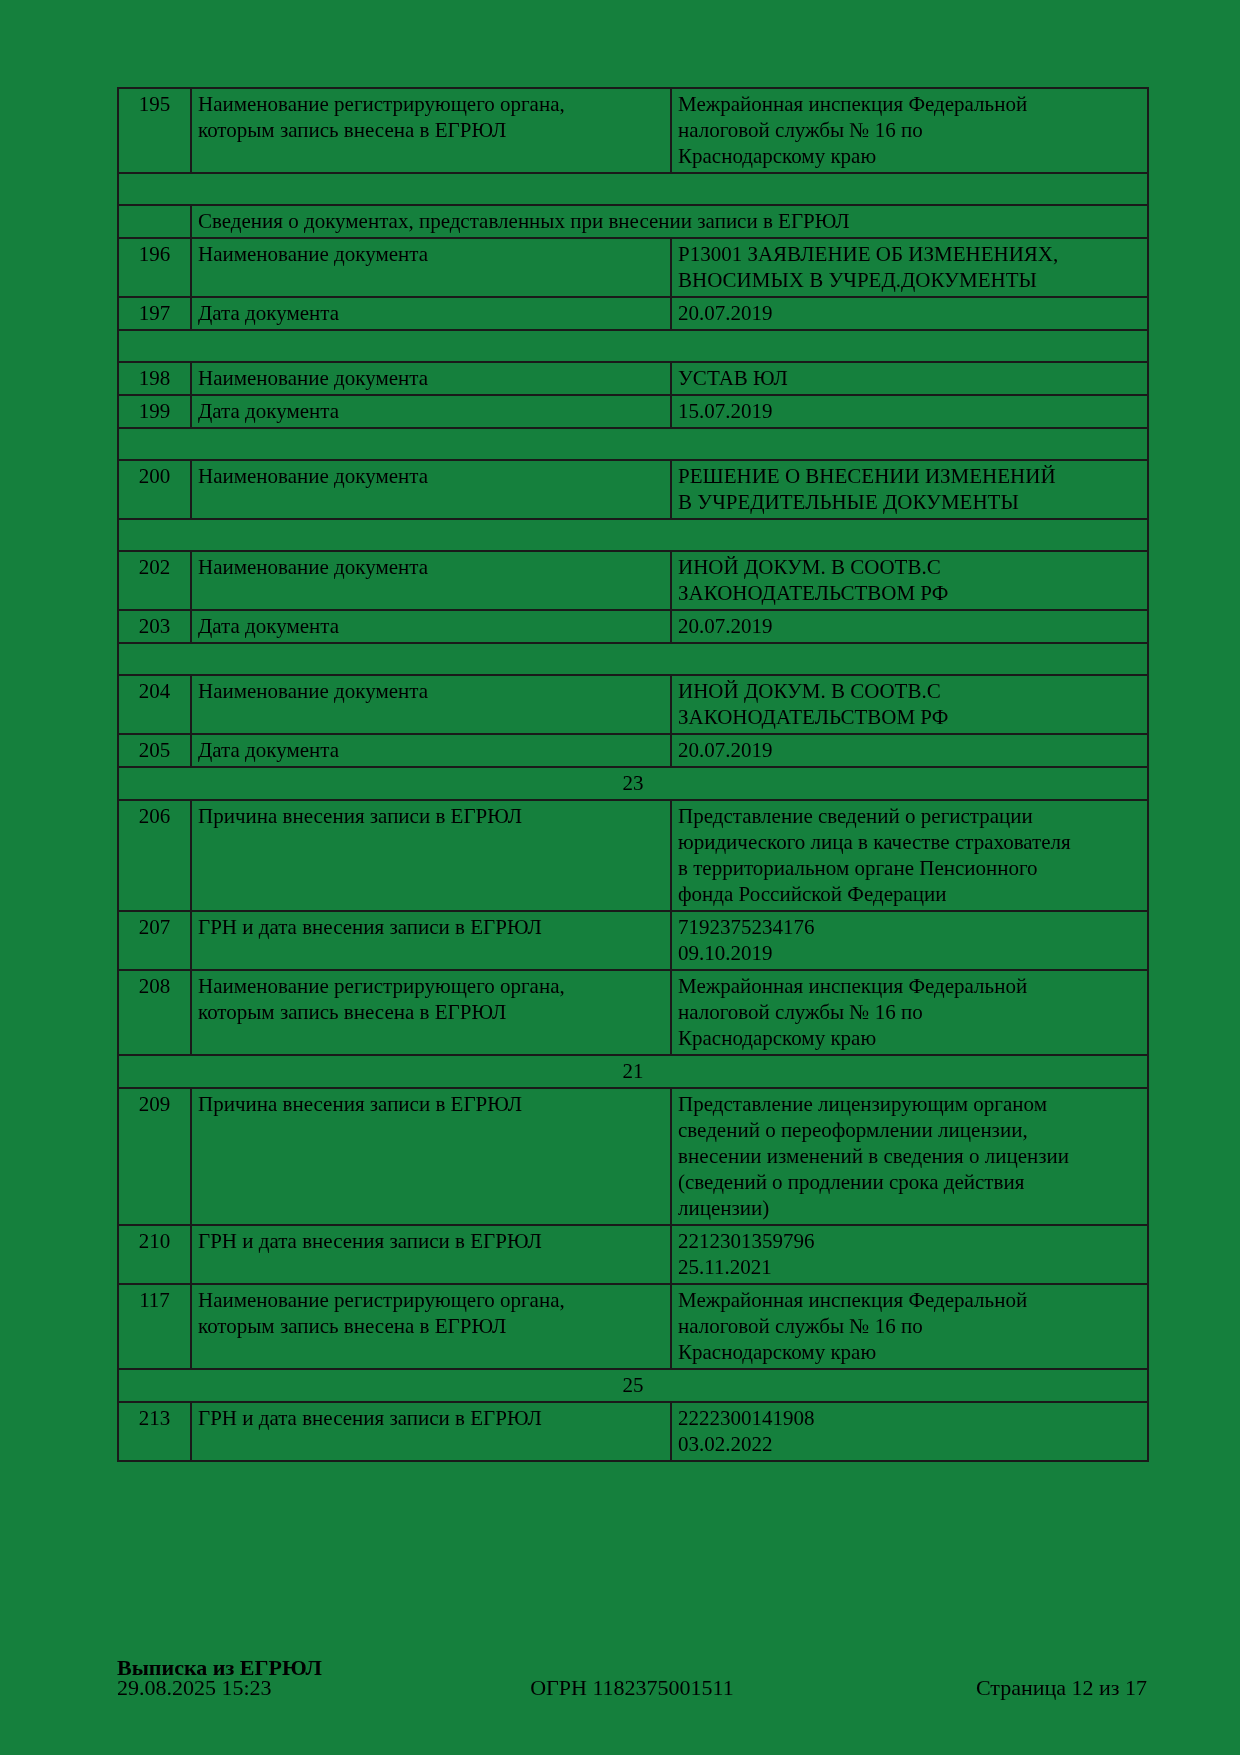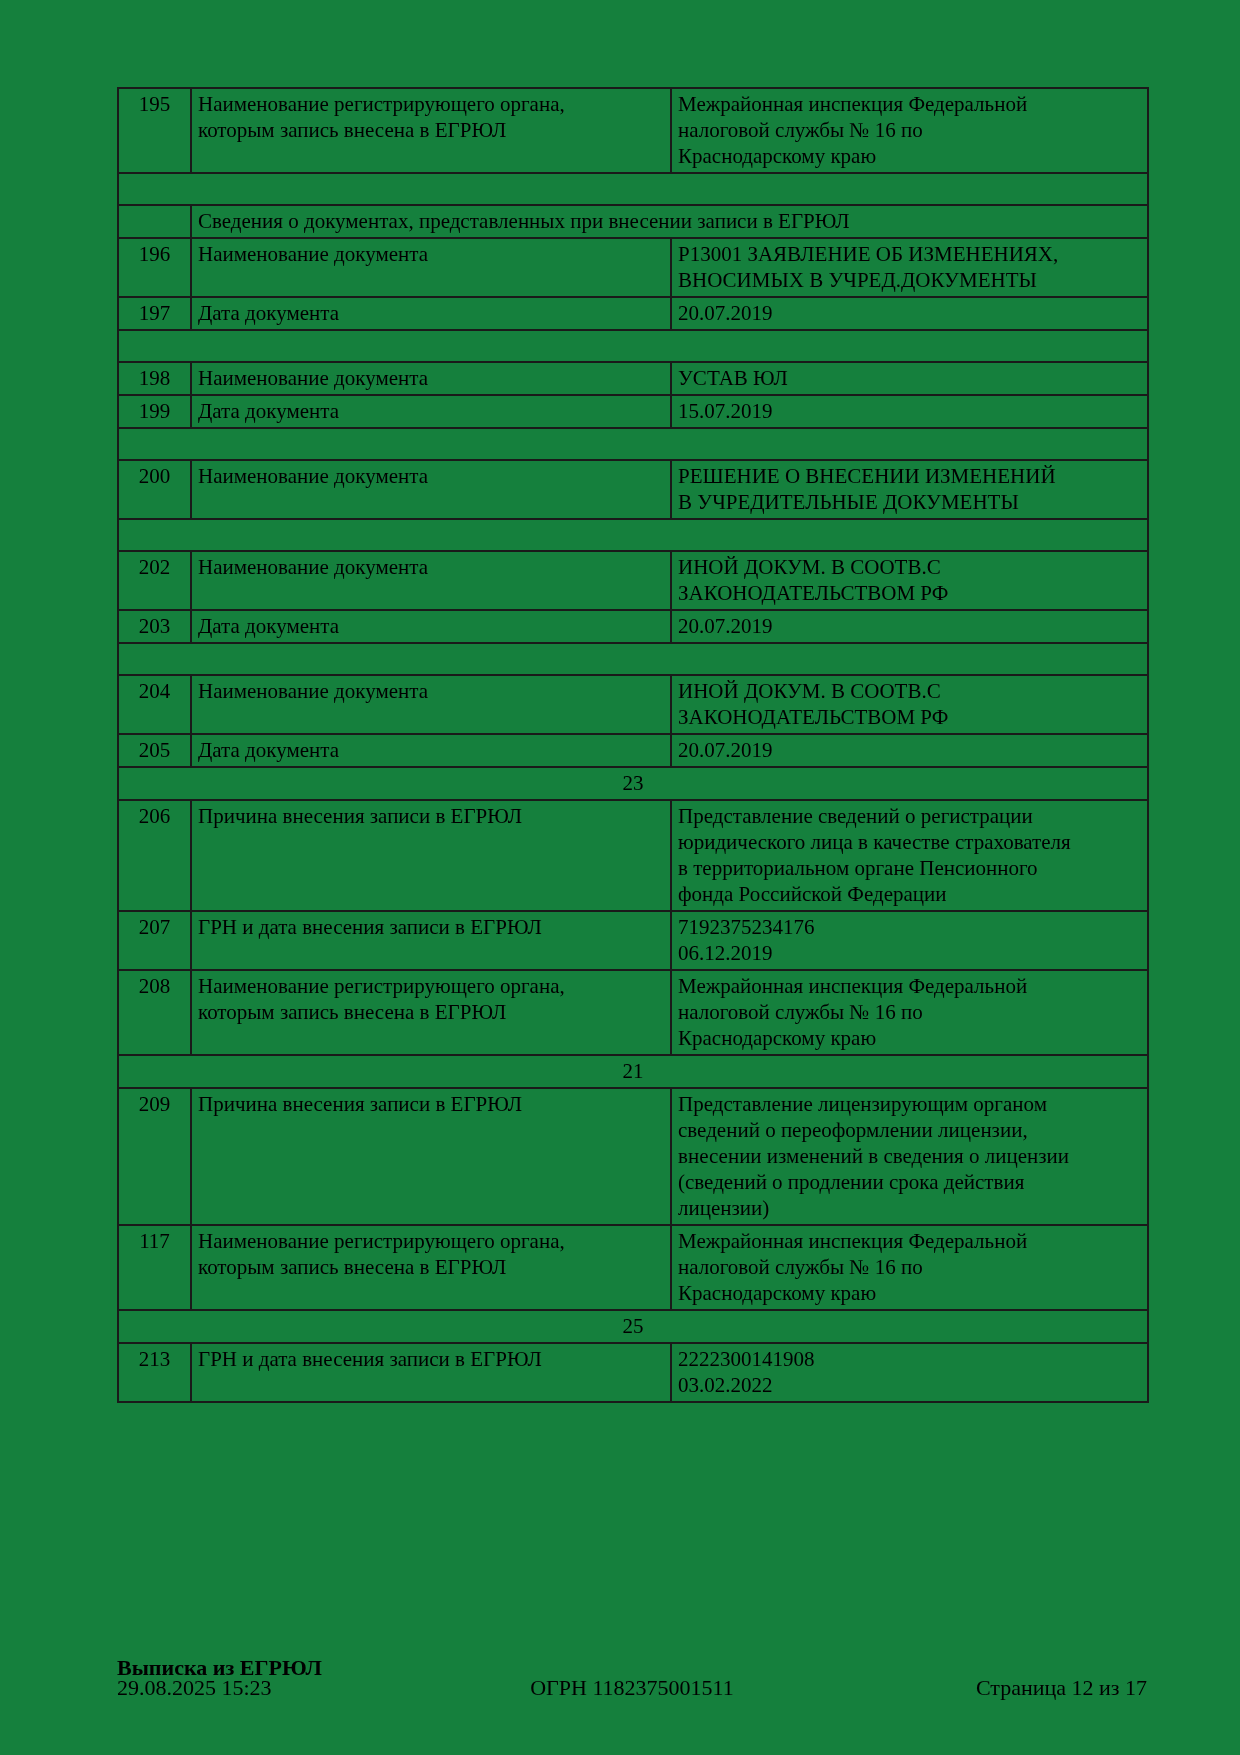--- a/index.html
+++ b/index.html
@@ -168,41 +168,47 @@
           <td class="c-label">Причина внесения записи в ЕГРЮЛ</td>
           <td class="c-value">Представление сведений о регистрации
 юридического лица в качестве страхователя
 в территориальном органе Пенсионного
 фонда Российской Федерации</td>
         </tr>
         <tr>
           <td class="c-num">207</td>
           <td class="c-label">ГРН и дата внесения записи в ЕГРЮЛ</td>
           <td class="c-value">7192375234176
-06.12.2019</td>
+09.10.2019</td>
         </tr>
         <tr>
           <td class="c-num">208</td>
           <td class="c-label">Наименование регистрирующего органа,
 которым запись внесена в ЕГРЮЛ</td>
           <td class="c-value">Межрайонная инспекция Федеральной
 налоговой службы № 16 по
 Краснодарскому краю</td>
         </tr>
         <tr>
           <td class="c-secnum" colspan="3">21</td>
         </tr>
         <tr>
           <td class="c-num">209</td>
           <td class="c-label">Причина внесения записи в ЕГРЮЛ</td>
           <td class="c-value">Представление лицензирующим органом
 сведений о переоформлении лицензии,
 внесении изменений в сведения о лицензии
 (сведений о продлении срока действия
 лицензии)</td>
+        </tr>
+        <tr>
+          <td class="c-num">210</td>
+          <td class="c-label">ГРН и дата внесения записи в ЕГРЮЛ</td>
+          <td class="c-value">2212301359796
+25.11.2021</td>
         </tr>
         <tr>
           <td class="c-num">117</td>
           <td class="c-label">Наименование регистрирующего органа,
 которым запись внесена в ЕГРЮЛ</td>
           <td class="c-value">Межрайонная инспекция Федеральной
 налоговой службы № 16 по
 Краснодарскому краю</td>
         </tr>
         <tr>

